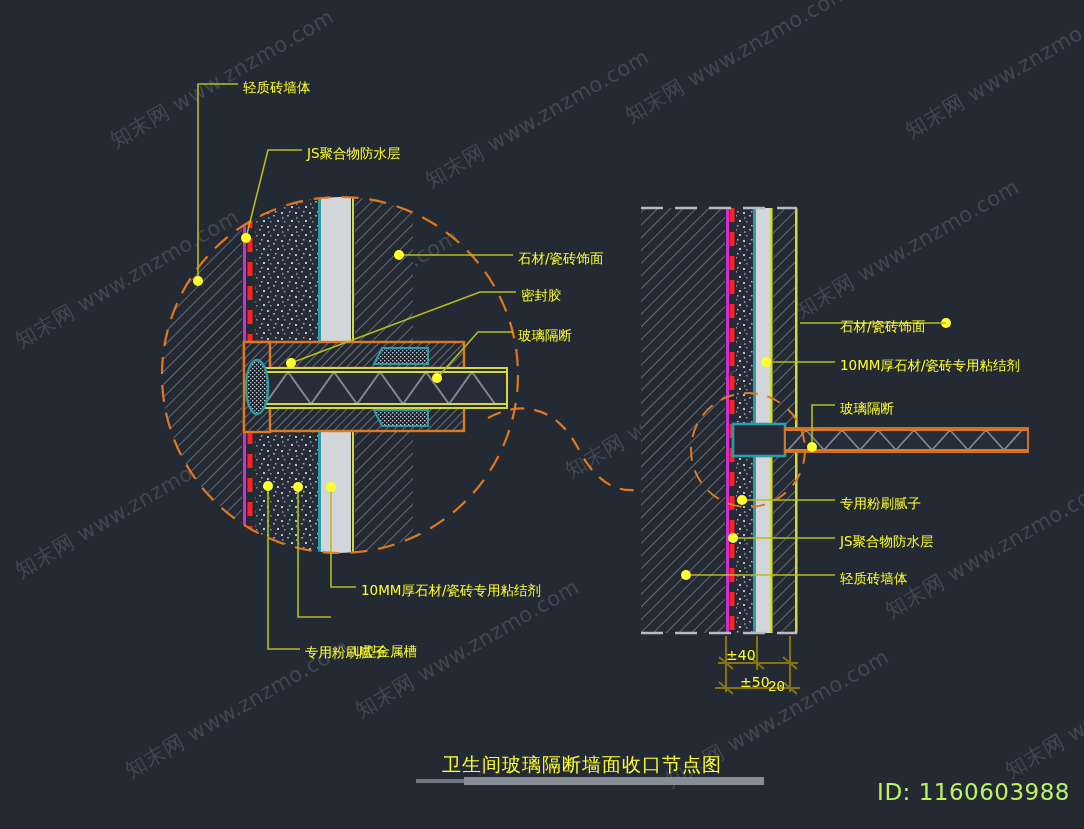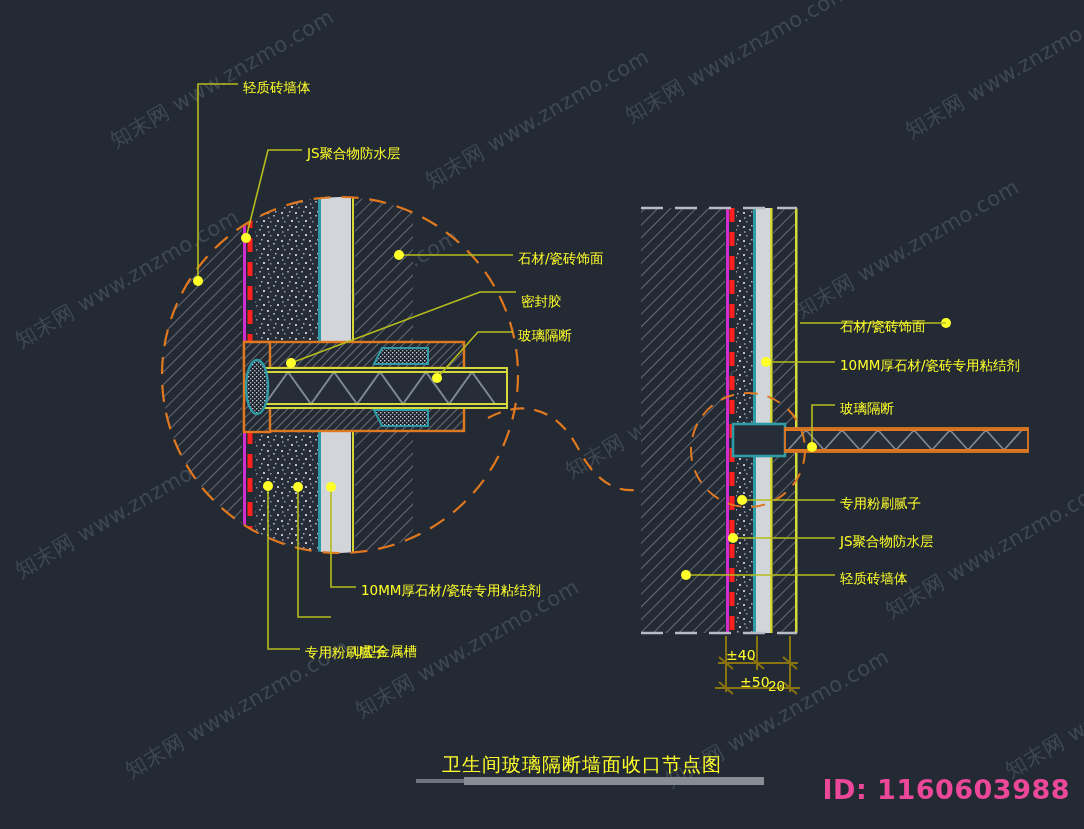--- a/index.html
+++ b/index.html
@@ -4,22 +4,22 @@
 <style>
   html,body{margin:0;padding:0;background:#232a33;}
   body{width:1084px;height:829px;overflow:hidden;
        font-family:"DejaVu Sans","Liberation Sans",sans-serif;}
   #stage{position:relative;width:1084px;height:829px;background:#232a33;overflow:hidden;}
   svg.layer{position:absolute;left:0;top:0;width:1084px;height:829px;}
   .wm{position:absolute;color:#58606c;opacity:.55;font-size:21px;white-space:nowrap;
       transform-origin:left top;pointer-events:none;letter-spacing:.5px;}
   .logo{position:absolute;right:14px;bottom:76px;color:#b9bec6;font-size:62px;
         font-weight:bold;letter-spacing:6px;line-height:1;}
-  .idtxt{position:absolute;right:14px;bottom:24px;color:#ec4899;font-size:27px;
-         font-weight:bold;letter-spacing:.5px;}
+  .idtxt{position:absolute;right:14px;bottom:24px;color:#bef264;font-size:23px;
+         font-weight:normal;letter-spacing:.5px;}
   .lbl{position:absolute;color:#ffff2a;font-size:13.5px;white-space:nowrap;
        font-family:"DejaVu Sans","Liberation Sans",sans-serif;text-align:center;}
   .dimtxt{position:absolute;color:#ffff2a;font-size:14px;white-space:nowrap;}
   .title{position:absolute;color:#ffff2a;font-size:19px;white-space:nowrap;letter-spacing:1px;}
   .ubar1{position:absolute;background:#6e757e;}
   .ubar2{position:absolute;background:#878d95;}
 </style>
 </head>
 <body>
 
@@ -207,21 +207,21 @@
 
     <g stroke="#b6bc1e" stroke-width="1.6" fill="none">
       <line x1="946" y1="323" x2="835" y2="323"></line>
     </g>
   </svg>
 
   <div id="label-host">
       <div class="lbl" style="left: 243px; top: 79px;">轻质砖墙体</div>
       <div class="lbl" style="left: 307px; top: 145px;">JS聚合物防水层</div>
       <div class="lbl" style="left: 518px; top: 250px;">石材/瓷砖饰面</div>
-      <div class="lbl" style="left: 521px; top: 287px; margin-top: 6px;">密封胶</div>
+      <div class="lbl" style="left: 521px; top: 287px;">密封胶</div>
       <div class="lbl" style="left: 518px; top: 327px;">玻璃隔断</div>
       <div class="lbl" style="left: 361px; top: 582px;">10MM厚石材/瓷砖专用粘结剂</div>
       <div class="lbl" style="left: 336px; top: 643px; margin-left: 17px;">U型金属槽</div>
       <div class="lbl" style="left: 305px; top: 644px;">专用粉刷腻子</div>
       <div class="lbl" style="left: 840px; top: 318px;">石材/瓷砖饰面</div>
       <div class="lbl" style="left: 840px; top: 357px;">10MM厚石材/瓷砖专用粘结剂</div>
       <div class="lbl" style="left: 840px; top: 400px;">玻璃隔断</div>
       <div class="lbl" style="left: 840px; top: 495px;">专用粉刷腻子</div>
       <div class="lbl" style="left: 840px; top: 533px;">JS聚合物防水层</div>
       <div class="lbl" style="left: 840px; top: 570px;">轻质砖墙体</div>

